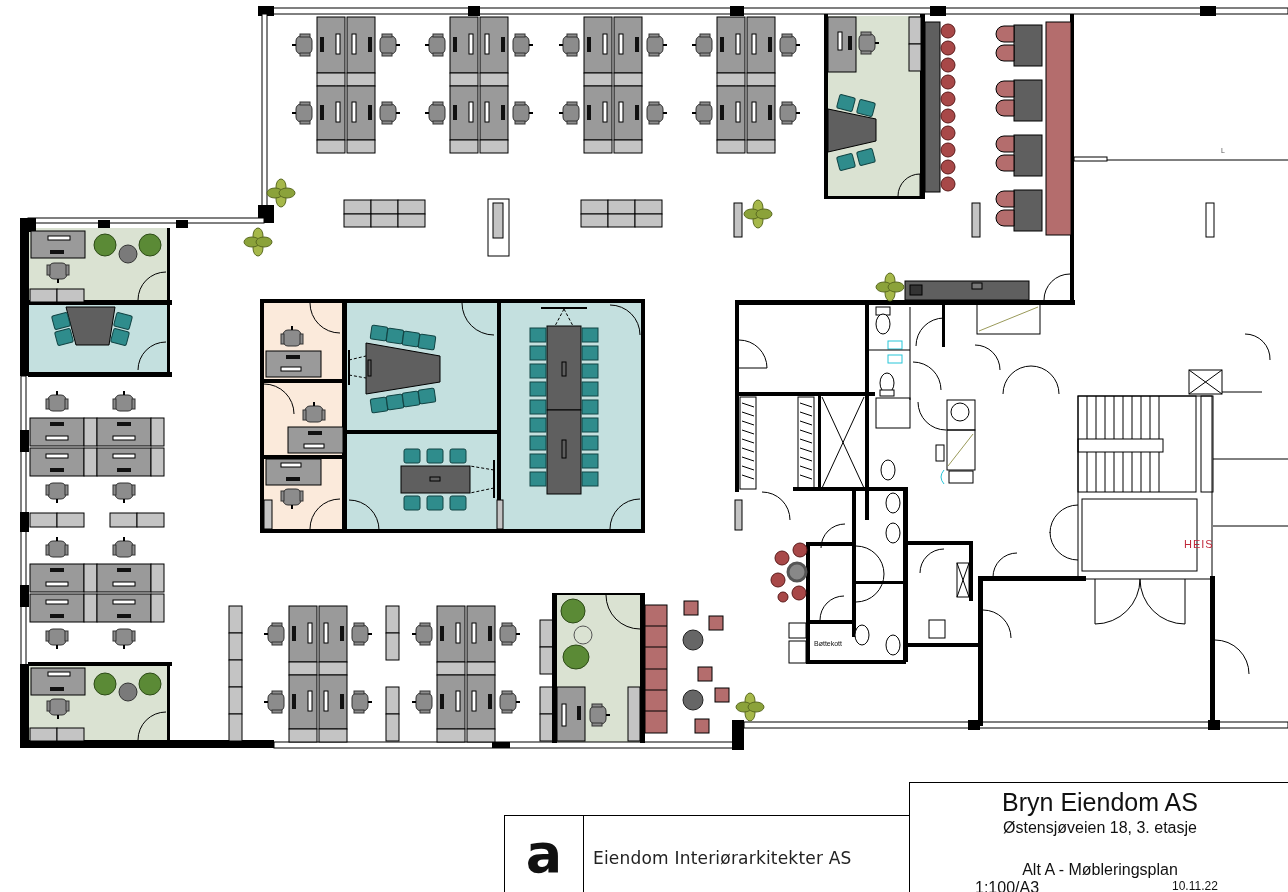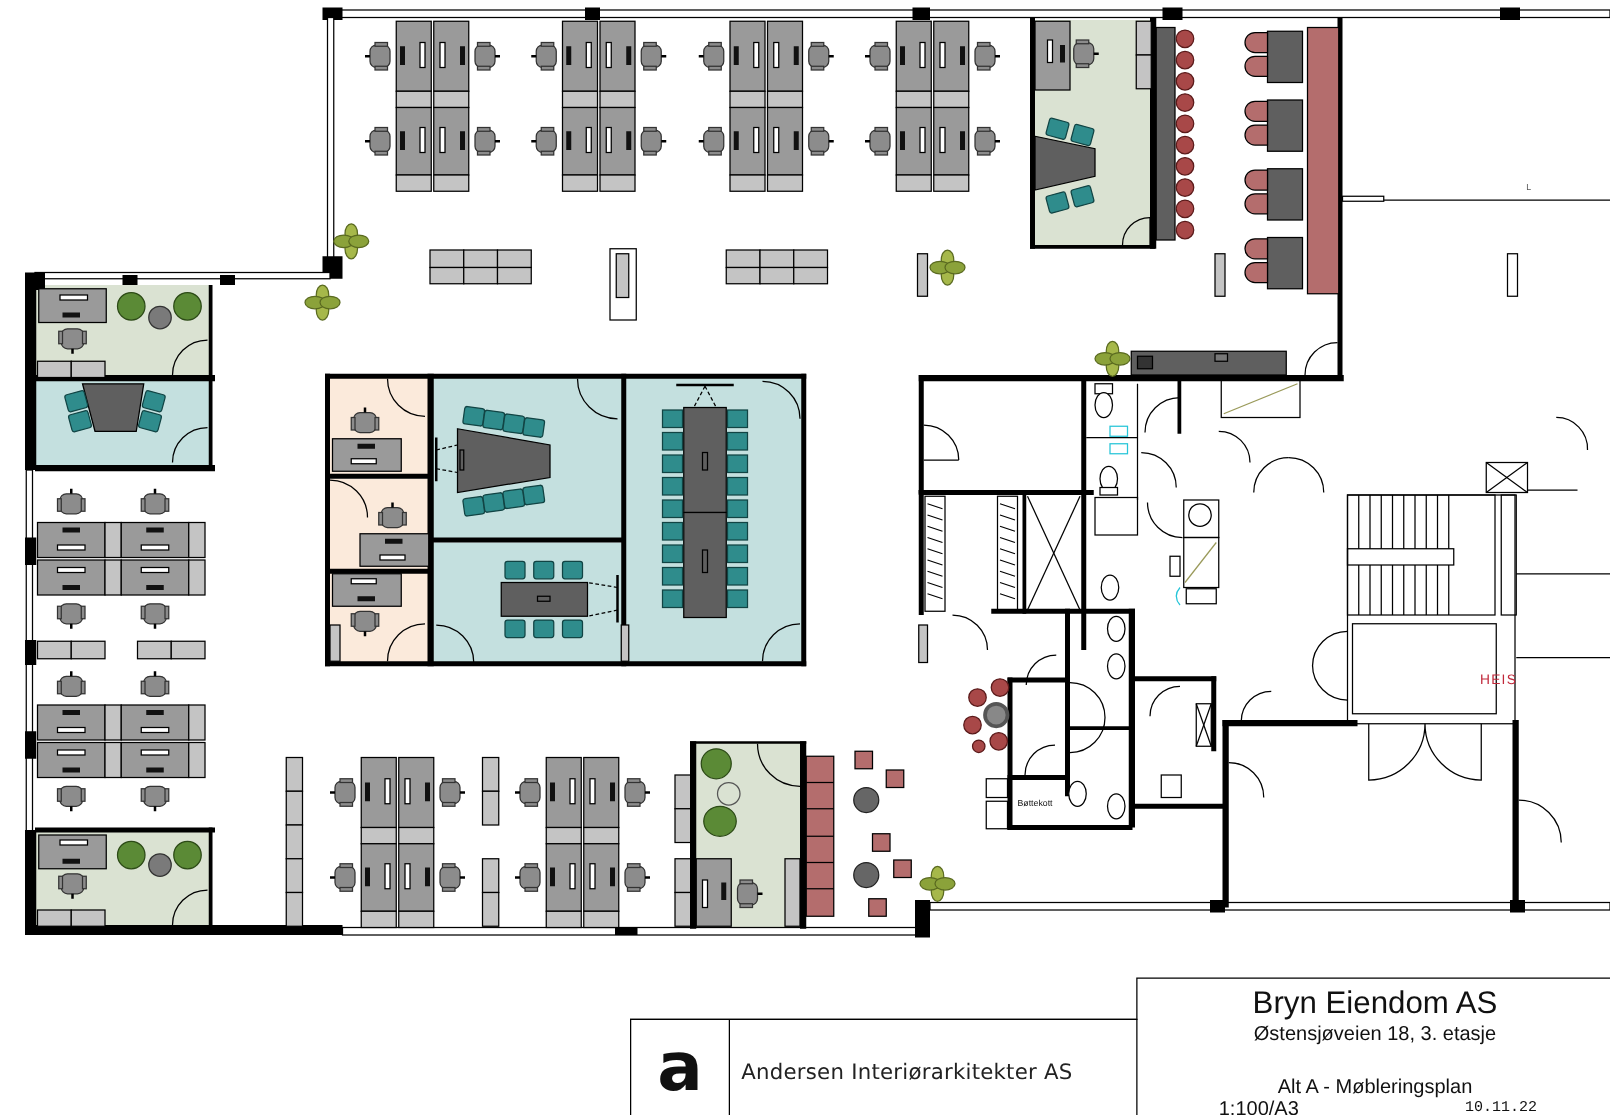--- a/index.html
+++ b/index.html
@@ -24,21 +24,21 @@
   .title-block { position:absolute; background:#fff; border:1px solid #000; }
   #tb-left { left:504px; top:815px; width:405px; height:80px; border-right:none; }
   #tb-logo-cell { position:absolute; left:0; top:0; width:78px; height:80px; border-right:1px solid #000; display:flex; align-items:center; justify-content:center; }
   #tb-logo { font-family:"DejaVu Sans", sans-serif; font-weight:bold; font-size:54px; line-height:1; color:#111; margin-top:-4px; }
   #tb-firm { position:absolute; left:88px; top:32px; font-family:"DejaVu Sans", sans-serif; font-size:17px; color:#222; letter-spacing:0.2px; }
   #tb-right { left:909px; top:782px; width:380px; height:112px; }
   #tb-client { position:absolute; left:0; width:100%; top:5px; text-align:center; font-size:25px; color:#111; }
   #tb-address { position:absolute; left:0; width:100%; top:36px; text-align:center; font-size:16px; color:#111; }
   #tb-drawing { position:absolute; left:0; width:100%; top:78px; text-align:center; font-size:16px; color:#111; }
   #tb-scale { position:absolute; left:65px; top:96px; font-size:16px; color:#111; }
-  #tb-date { position:absolute; left:262px; top:96px; font-size:12px; color:#111;font-family:Liberation Mono, monospace; }
+  #tb-date { position:absolute; left:262px; top:96px; font-size:12px; color:#111; }
   #tb-divider { position:absolute; left:-405px; top:32px; width:405px; height:0; border-top:1px solid #000; }
   .heis { position:absolute; left:1184px; top:538px; font-size:11px; color:#c0283a; letter-spacing:1px; }
   .vaskerom { position:absolute; left:814px; top:640px; font-size:7px; color:#111; }
   .ltag { position:absolute; left:1221px; top:147px; font-size:7px; color:#555; }
 </style>
 </head>
 <body>
 
 <svg id="plan" viewBox="0 0 1288 892" xmlns="http://www.w3.org/2000/svg">
   <defs>
@@ -572,21 +572,21 @@
 </svg>
 
 <div class="heis">HEIS</div>
 <div class="vaskerom">Bøttekott</div>
 <div class="ltag">L</div>
 
 <div id="tb-left" class="title-block">
   <div id="tb-logo-cell">
     <span id="tb-logo">a</span>
   </div>
-  <div id="tb-firm">Andersen Interiørarkitekter AS</div>
+  <div id="tb-firm">Eiendom Interiørarkitekter AS</div>
 </div>
 
 <div id="tb-right" class="title-block">
   <div id="tb-divider"></div>
   <div id="tb-client">Bryn Eiendom AS</div>
   <div id="tb-address">Østensjøveien 18, 3. etasje</div>
   <div id="tb-drawing">Alt A - Møbleringsplan</div>
   <div id="tb-scale">1:100/A3</div>
   <div id="tb-date">10.11.22</div>
 </div>

